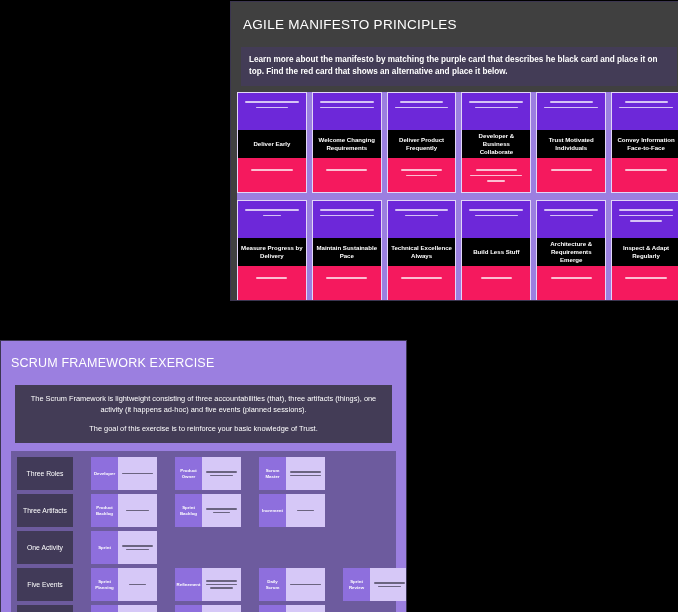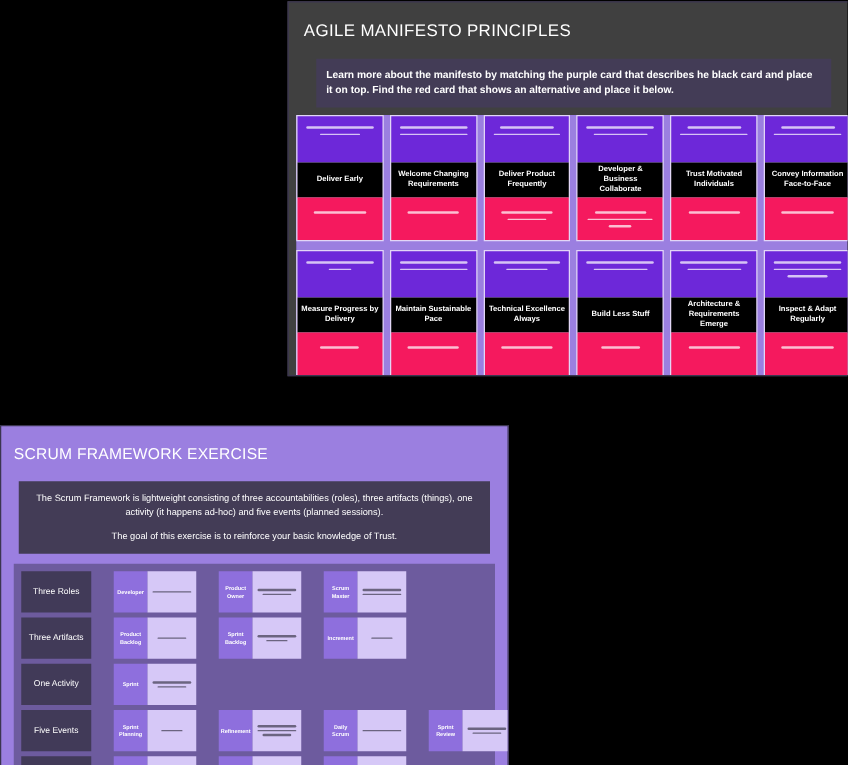--- a/index.html
+++ b/index.html
@@ -25,21 +25,21 @@
     display: flex; align-items: center;
     padding: 0 12px;
   }
   .agile-header-title {
     color: #ffffff;
     font-size: 13.5px;
     letter-spacing: .3px;
     font-weight: 400;
   }
   .agile-desc {
-    margin: 0 22px;
+    margin: 0 10px;
     background: #433c56;
     color: #ffffff;
     font-size: 8.2px;
     line-height: 12px;
     font-weight: bold;
     padding: 7px 8px 8px 8px;
   }
   .agile-grid-wrap {
     margin: 6px 6px 0 6px;
     background: #9b7fe0;
@@ -345,21 +345,21 @@
           </div>
         </div>
       </div>
   </div>
 
   <div id="scrum-panel">
     <div class="scrum-header">
       <div class="scrum-header-title">SCRUM FRAMEWORK EXERCISE</div>
     </div>
     <div class="scrum-desc">
-      <p>The Scrum Framework is lightweight consisting of three accountabilities (roles), three artifacts (things), one activity (it happens ad-hoc) and five events (planned sessions).</p>
+      <p>The Scrum Framework is lightweight consisting of three accountabilities (that), three artifacts (things), one activity (it happens ad-hoc) and five events (planned sessions).</p>
       <p>The goal of this exercise is to reinforce your basic knowledge of Trust.</p>
     </div>
     <div class="scrum-body" id="scrum-board">
         <div class="scrum-row">
           <div class="rowlabel">Three Roles</div>
           <div class="gapcell"></div>
           <div class="slot-pair">
             <div class="slot-label">Developer</div>
             <div class="slot-blank">
               <div class="darkline w80"></div>

